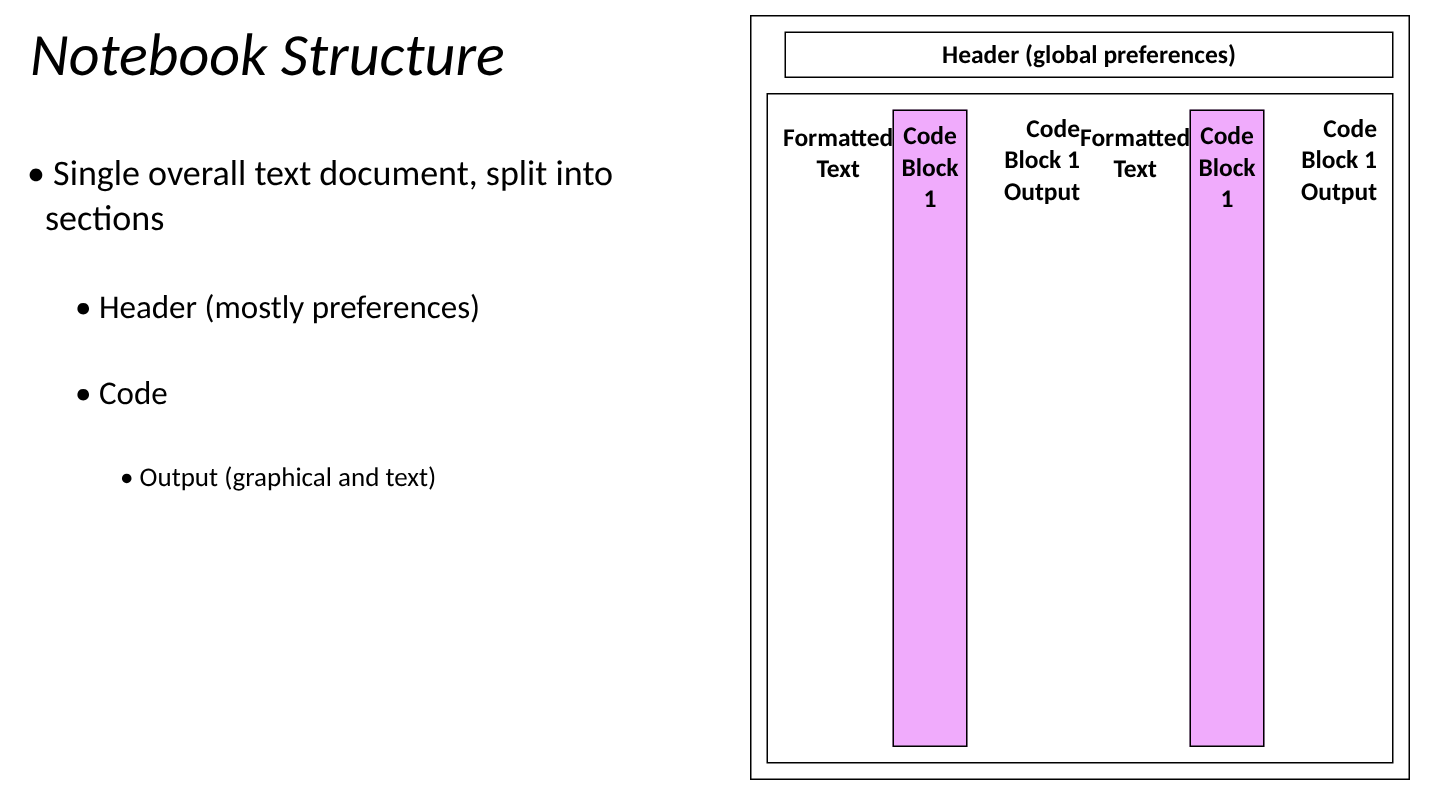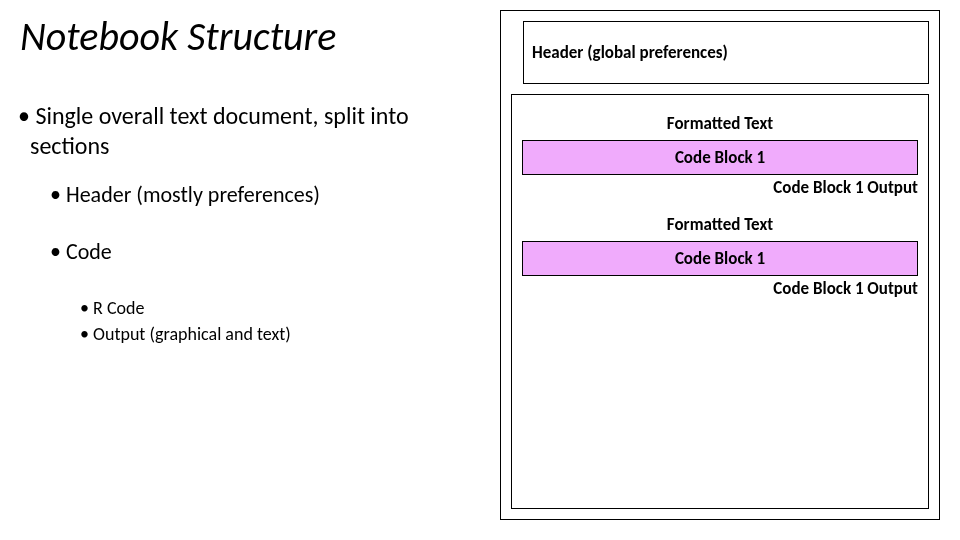--- a/index.html
+++ b/index.html
@@ -18,21 +18,21 @@
   }
   .title {
     font-size: 40px;
     font-weight: 400;
     margin-bottom: 40px;
     margin-top: 2px;
     font-style: italic;
   }
   .lvl1 {
     font-size: 24px;
-    margin-bottom: 20px;
+    margin-bottom: 30px;
     padding-left: 10px;
     text-indent: -12px;
     line-height: 1.25;
   }
   .lvl2 {
     font-size: 22px;
     margin-left: 30px;
     margin-bottom: 30px;
   }
   .lvl3 {
@@ -49,31 +49,31 @@
     border: 1.5px solid #000;
     padding: 10px;
     display: flex;
     flex-direction: column;
     gap: 10px;
     height: 100%;
   }
   .header-box {
     border: 1.5px solid #000;
     background: #fff;
-    text-align: left;
+    text-align: center;
     font-weight: 700;
     font-size: 17px;
-    padding: 20px 8px;
+    padding: 4px 8px;
     margin-left: 12px;
   }
   .body-box {
     border: 1.5px solid #000;
     background: #fff;
     display: flex;
-    flex-direction: column;
+    flex-direction: row;
     padding: 10px 10px;
     gap: 0;
     flex: 1;
   }
   .fmt-text {
     text-align: center;
     font-weight: 700;
     font-size: 17px;
     padding: 8px 0 6px 0;
   }
@@ -104,23 +104,20 @@
 
   <div class="lvl2">
     <span>Header (mostly preferences)</span>
   </div>
 
   <div class="lvl2">
     <span>Code</span>
   </div>
 
   <div class="lvl3">
-    <span>R Code</span>
-  </div>
-  <div class="lvl3">
     <span>Output (graphical and text)</span>
   </div>
 </div>
 
 <div class="right">
   <div class="outer-box">
 
     <div class="header-box">
       <span>Header (global preferences)</span>
     </div>

